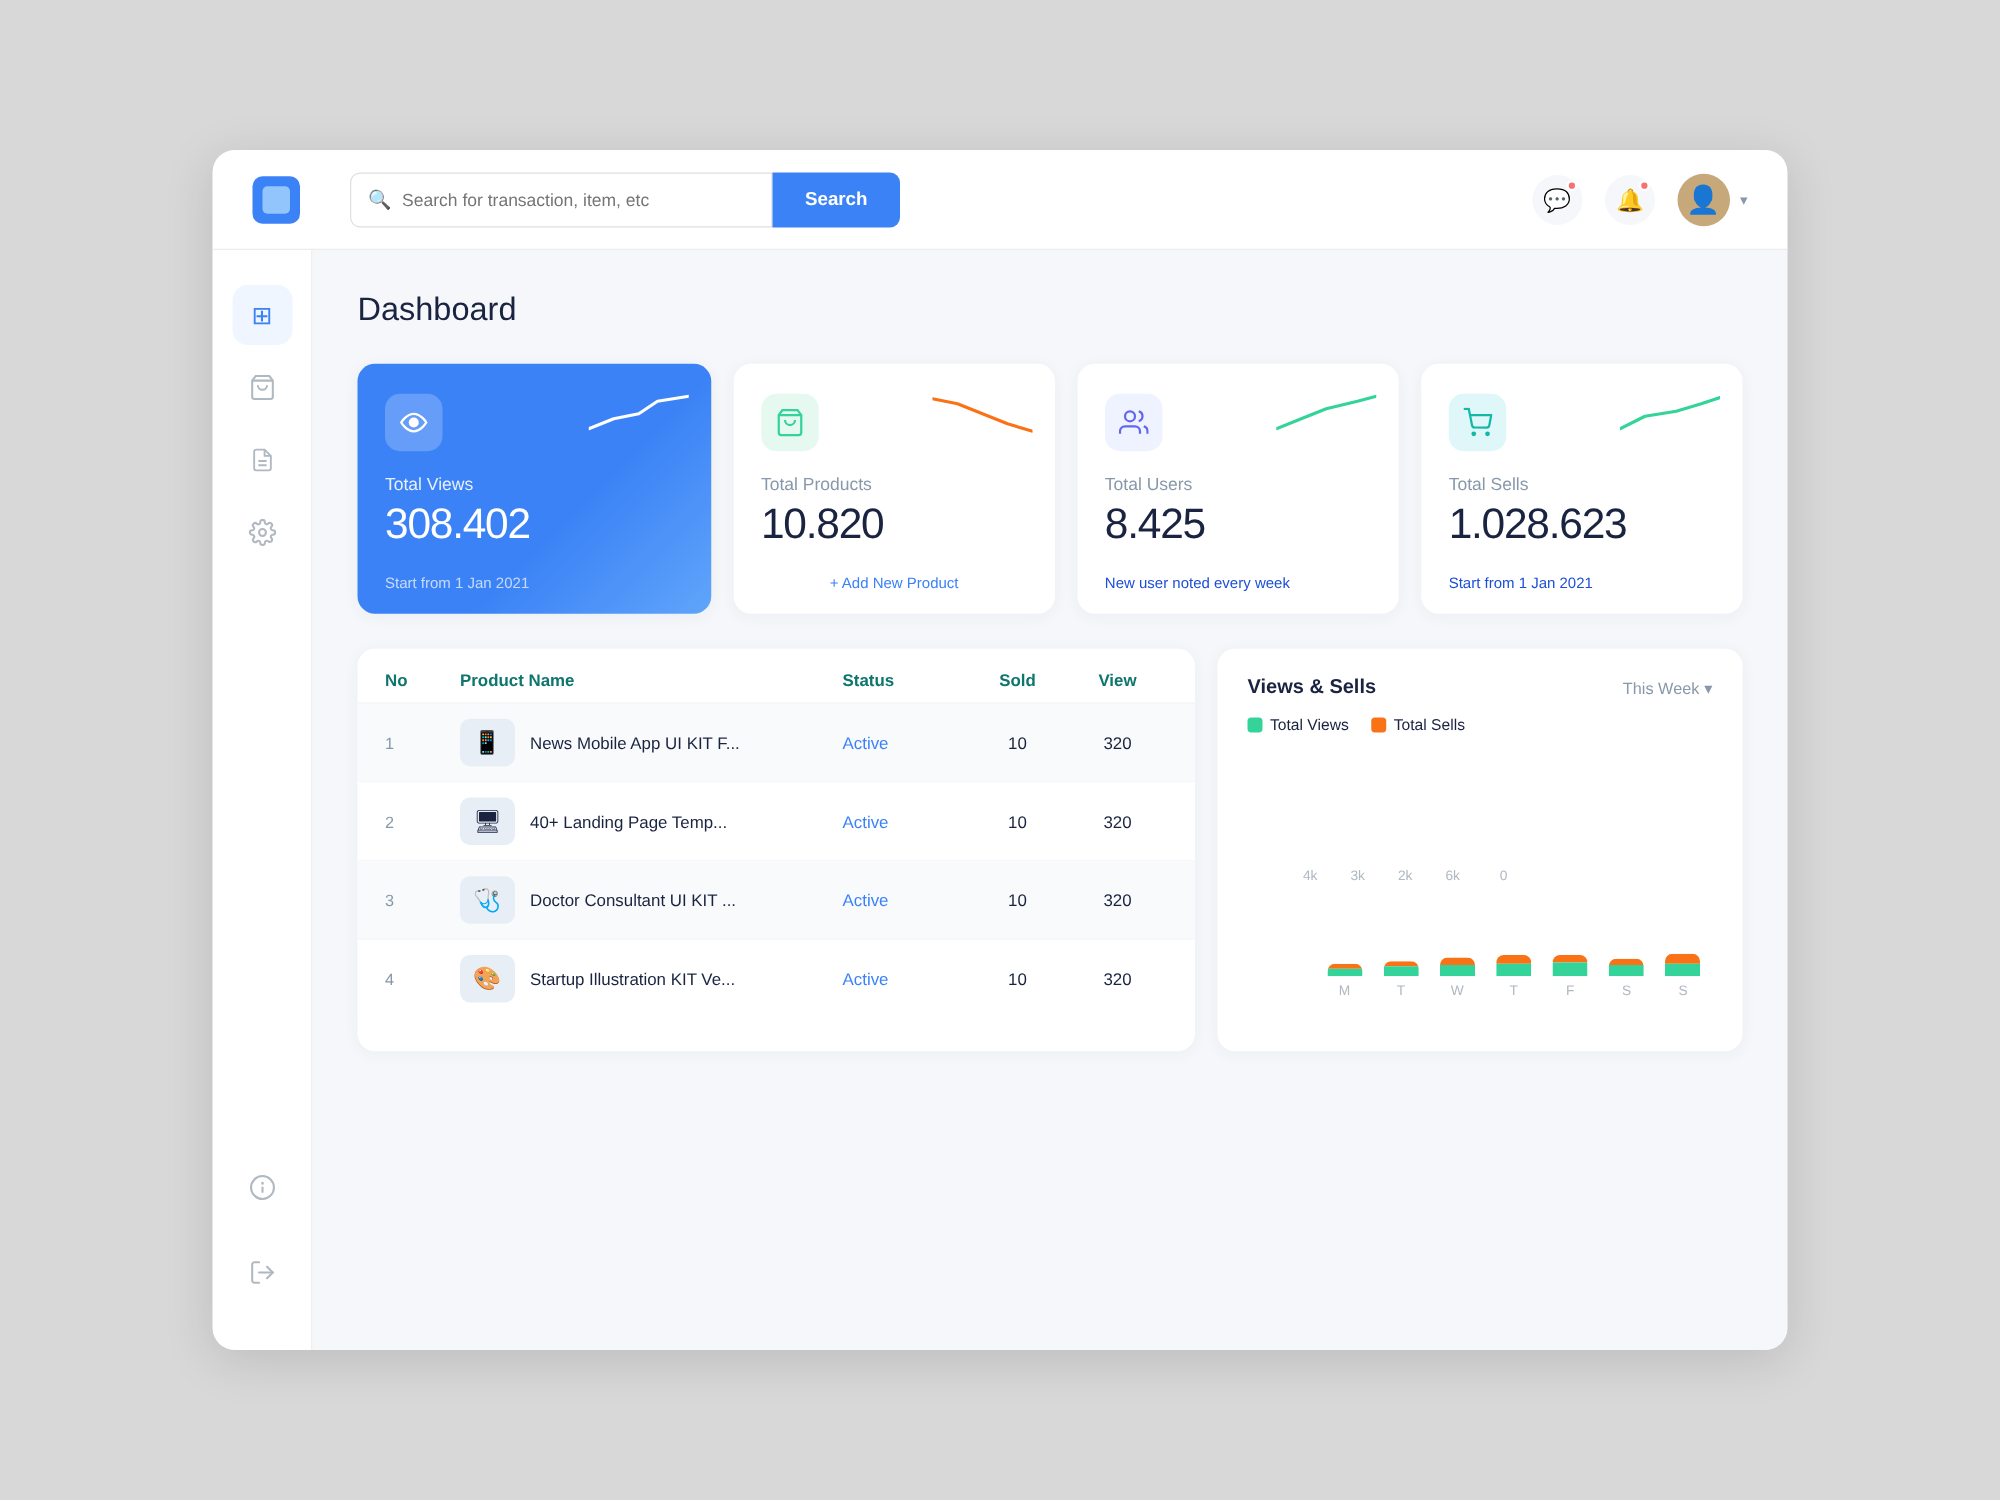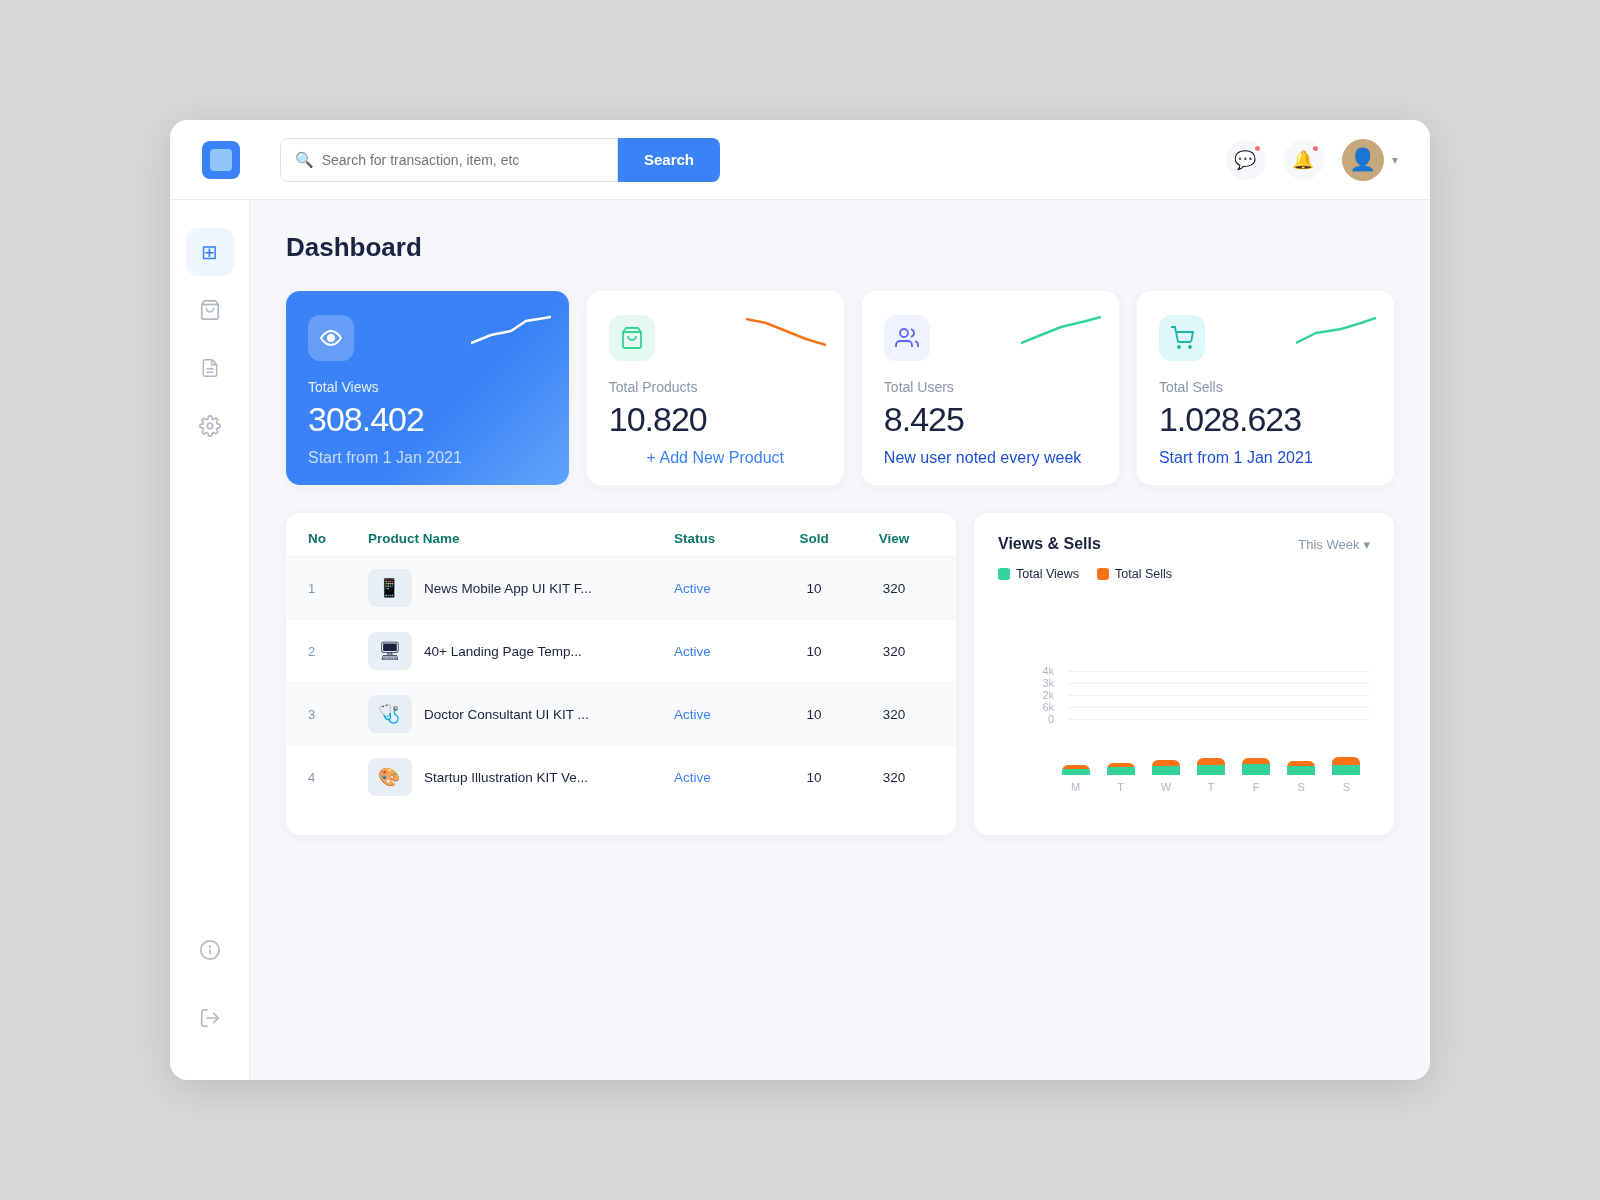--- a/index.html
+++ b/index.html
@@ -180,21 +180,21 @@
 
     
     .main {
       flex: 1;
       padding: 32px 36px 28px 36px;
       overflow-y: auto;
       background: #f5f7fa;
     }
     .page-title {
       font-size: 26px;
-      font-weight: 700;
+      font-weight: 400;
       color: #1a2340;
       margin-bottom: 28px;
     }
 
     
     .stats-row {
       display: grid;
       grid-template-columns: 1.1fr 1fr 1fr 1fr;
       gap: 18px;
       margin-bottom: 28px;
@@ -242,23 +242,23 @@
     .stat-label.dark { color: #8898aa; }
     .stat-value {
       font-size: 34px;
       font-weight: 400;
       color: #fff;
       letter-spacing: -1px;
       margin-bottom: 8px;
     }
     .stat-value.dark { color: #1a2340; }
     .stat-sub {
-      font-size: 16px;
+      font-size: 12px;
       color: rgba(255,255,255,0.7);
-      margin-top: 2px;
+      margin-top: 12px;
     }
     .stat-sub.dark { color: #1d4ed8; }
     .stat-sub.link { color: #3b82f6; cursor: pointer; font-weight: 500; text-align: center; }
     .stat-trend {
       position: absolute;
       right: 18px;
       top: 22px;
     }
 
     
@@ -376,22 +376,22 @@
       display: flex;
       flex-direction: column;
     }
     .bar-chart-grid {
       position: absolute;
       left: 32px;
       right: 0;
       top: 0;
       bottom: 24px;
       display: flex;
-      flex-direction: column;
-      justify-content: center;
+      flex-direction: row;
+      justify-content: flex-start;
     }
     .grid-line {
       display: flex;
       align-items: center;
       gap: 8px;
     }
     .grid-label {
       font-size: 11px;
       color: #b0b8c1;
       width: 24px;

